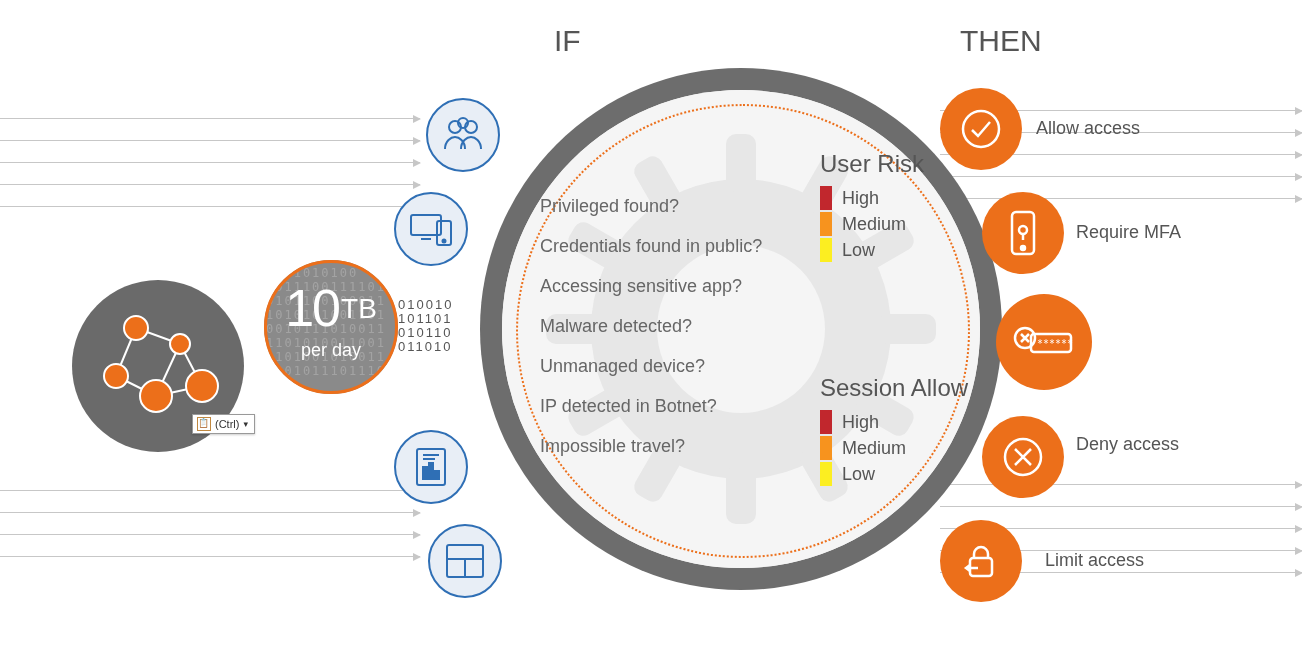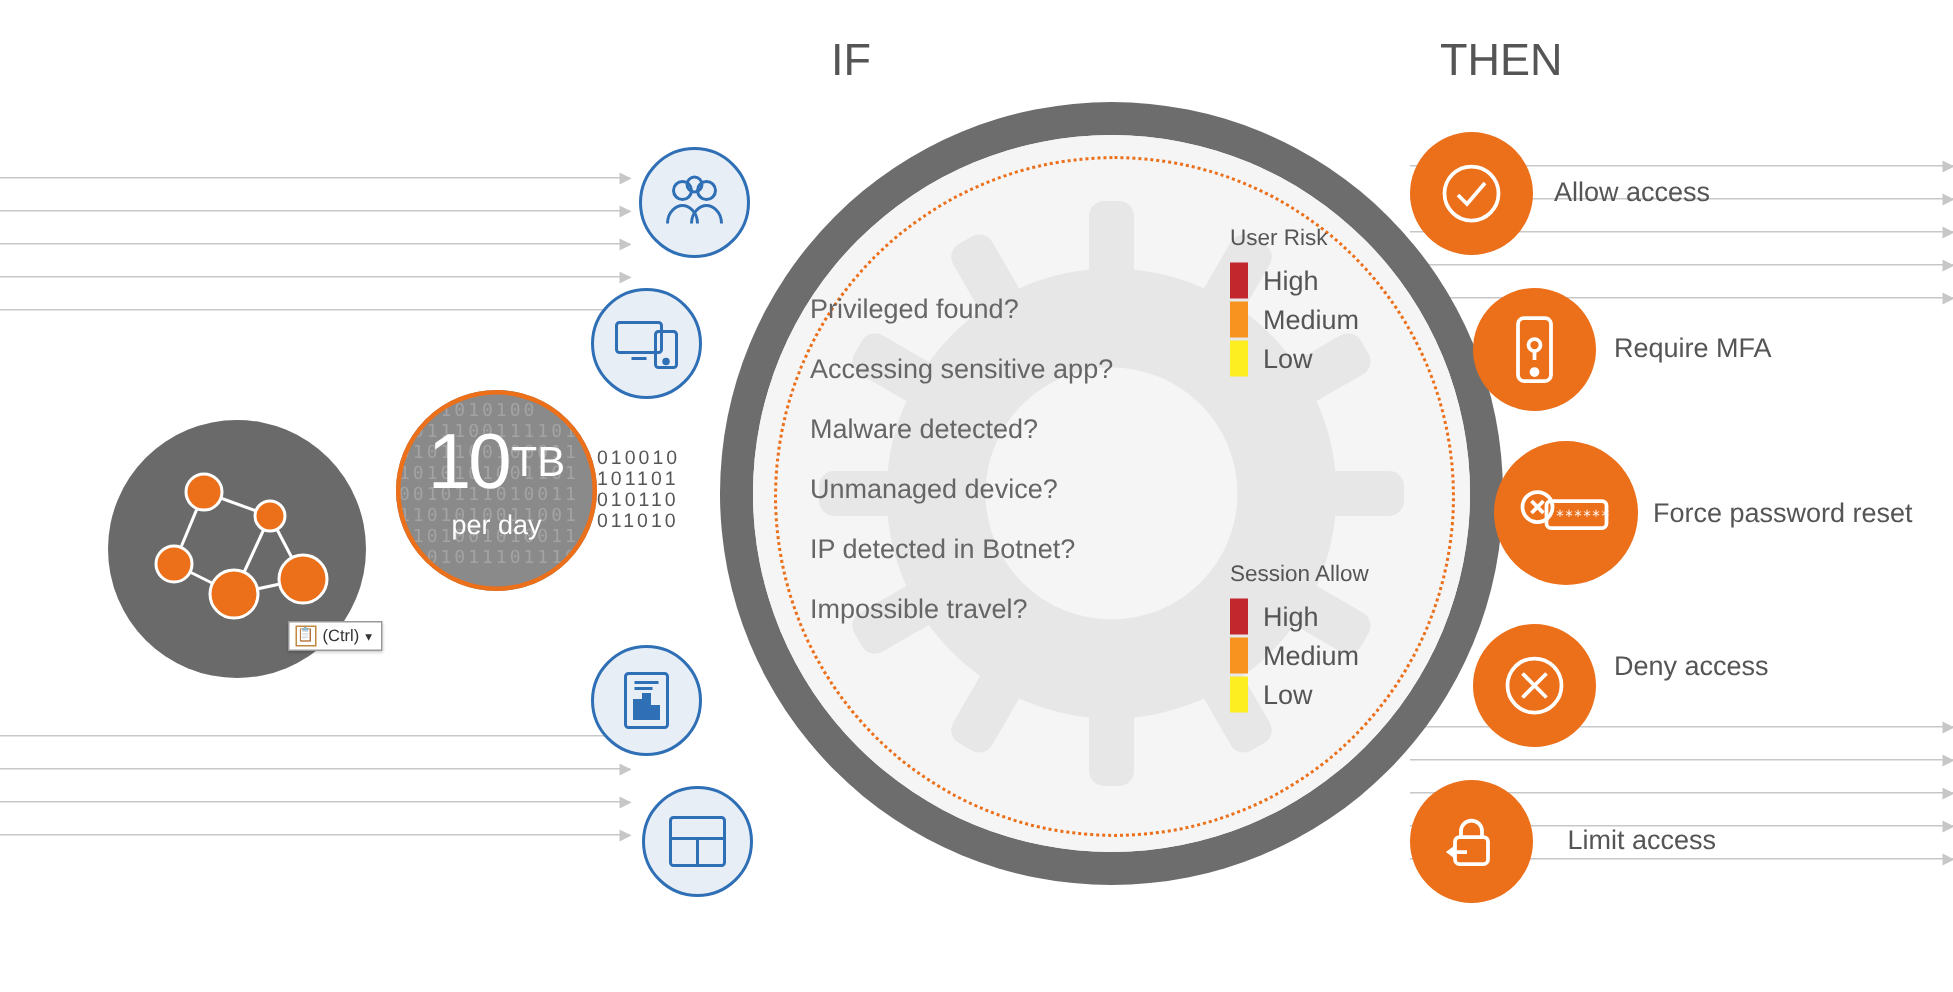--- a/index.html
+++ b/index.html
@@ -23,21 +23,21 @@
   
   .cond{position:absolute;width:70px;height:70px;border-radius:50%;background:#e8eef6;border:2px solid #2f6fb5;display:flex;align-items:center;justify-content:center}
   .cond svg{stroke:#2f6fb5;fill:none;stroke-width:2}
   
   .ring-outer{position:absolute;left:480px;top:68px;width:522px;height:522px;border-radius:50%;background:#6d6d6d}
   .ring-inner{position:absolute;left:502px;top:90px;width:478px;height:478px;border-radius:50%;background:#f5f5f5;box-shadow:inset 0 0 0 1px #f5f5f5}
   .ring-dots{position:absolute;left:516px;top:104px;width:450px;height:450px;border-radius:50%;border:2px dotted #ec6f1a}
   .gear-svg{position:absolute;left:540px;top:128px;opacity:.8}
   .conditions{position:absolute;left:540px;top:186px;font-size:18px;color:#666;line-height:40px}
   .risk-block{position:absolute;left:820px;color:#555}
-  .risk-title{font-size:15px;margin-bottom:8px}
+  .risk-title{font-size:24px;margin-bottom:8px}
   .risk-row{display:flex;align-items:center;gap:10px;font-size:18px;margin:2px 0}
   .swatch{width:12px;height:24px}
   
   .act{position:absolute;width:82px;height:82px;border-radius:50%;background:#ec6f1a;display:flex;align-items:center;justify-content:center}
   .act.lg{width:96px;height:96px}
   .act svg{stroke:#fff;fill:none;stroke-width:2.5}
   .act-label{position:absolute;font-size:18px;color:#555;white-space:nowrap}
 </style>
 </head>
 <body>
@@ -163,20 +163,21 @@
       <use href="#t" transform="rotate(270 201 201)"></use>
         <use href="#t" transform="rotate(300 201 201)"></use>
       <use href="#t" transform="rotate(330 201 201)"></use>
     </g>
     <circle cx="201" cy="201" r="84" fill="#f5f5f5"></circle>
   </svg>
   <div class="ring-dots"></div>
 
   <div class="conditions">
     <div>Privileged found?</div>
+    <div>Credentials found in public?</div>
     <div>Accessing sensitive app?</div>
     <div>Malware detected?</div>
     <div>Unmanaged device?</div>
     <div>IP detected in Botnet?</div>
     <div>Impossible travel?</div>
   </div>
 
   <div class="risk-block" style="top:150px">
     <div class="risk-title">User Risk</div>
     <div class="risk-row">
@@ -227,21 +228,20 @@
   <div class="act-label" style="left:1076px;top:222px">Require MFA</div>
 
   <div class="act lg" style="left:996px;top:294px">
     <svg width="62" height="44">
         <rect x="18" y="14" width="40" height="18" rx="3"></rect>
         <text x="24" y="27" font-size="10" fill="#fff" stroke="none" font-family="monospace">******</text>
         <circle cx="12" cy="18" r="10"></circle>
         <path d="M8 14l8 8M16 14l-8 8"></path>
       </svg>
   </div>
-  <div class="act-label" style="left:1102px;top:332px">Force password reset</div>
 
   <div class="act" style="left:982px;top:416px">
     <svg width="46" height="46">
         <circle cx="23" cy="23" r="18"></circle>
         <path d="M15 15l16 16M31 15l-16 16"></path>
       </svg>
   </div>
   <div class="act-label" style="left:1076px;top:434px">Deny access</div>
 
   <div class="act" style="left:940px;top:520px">

